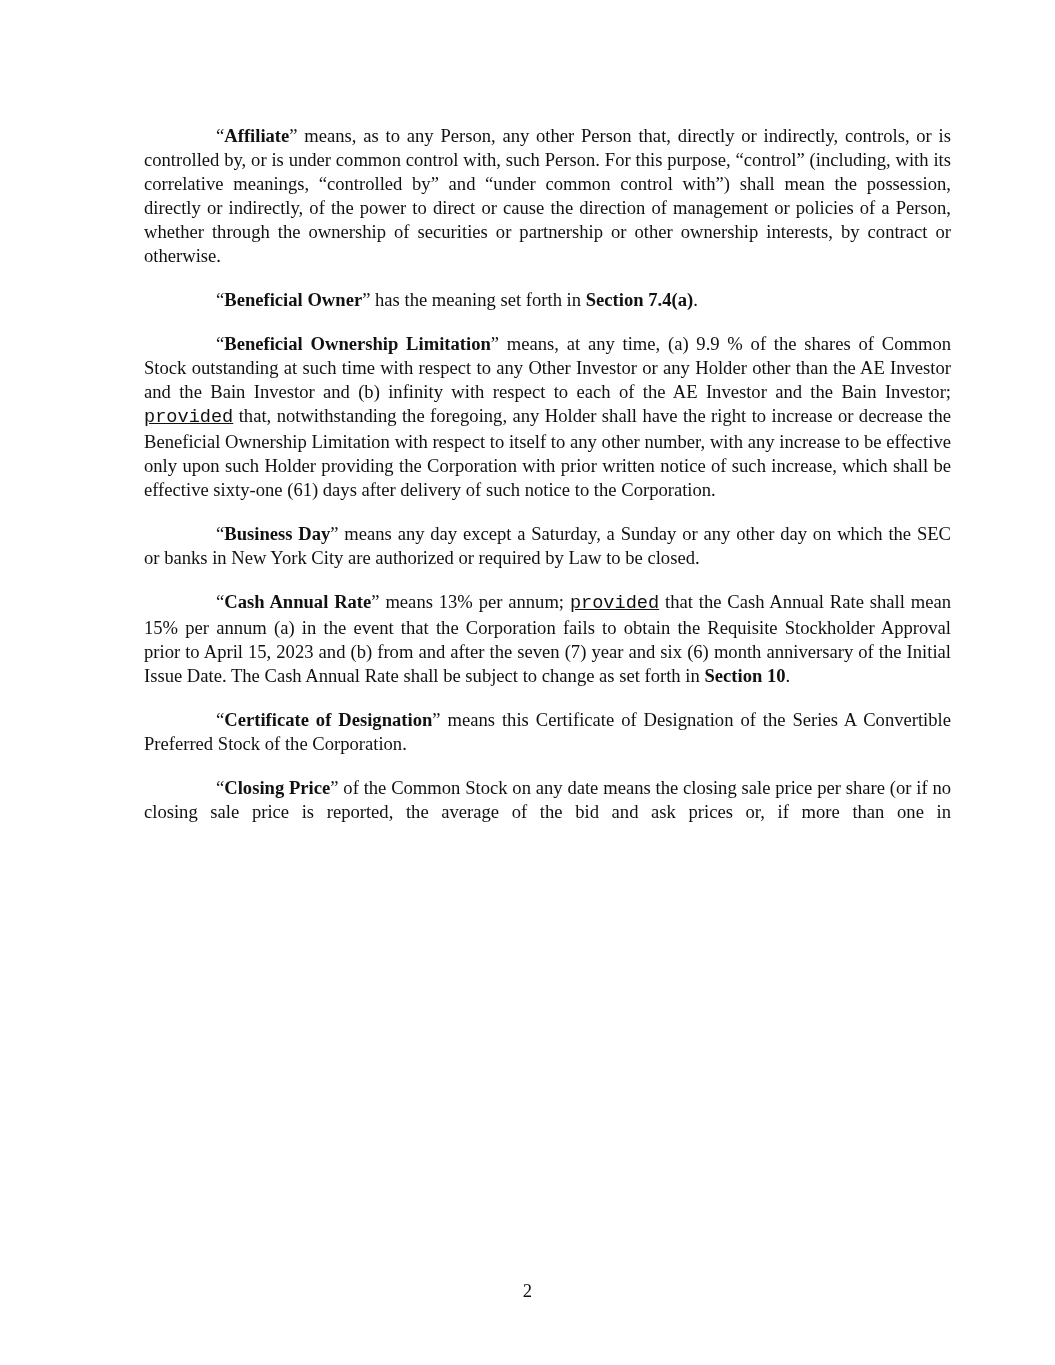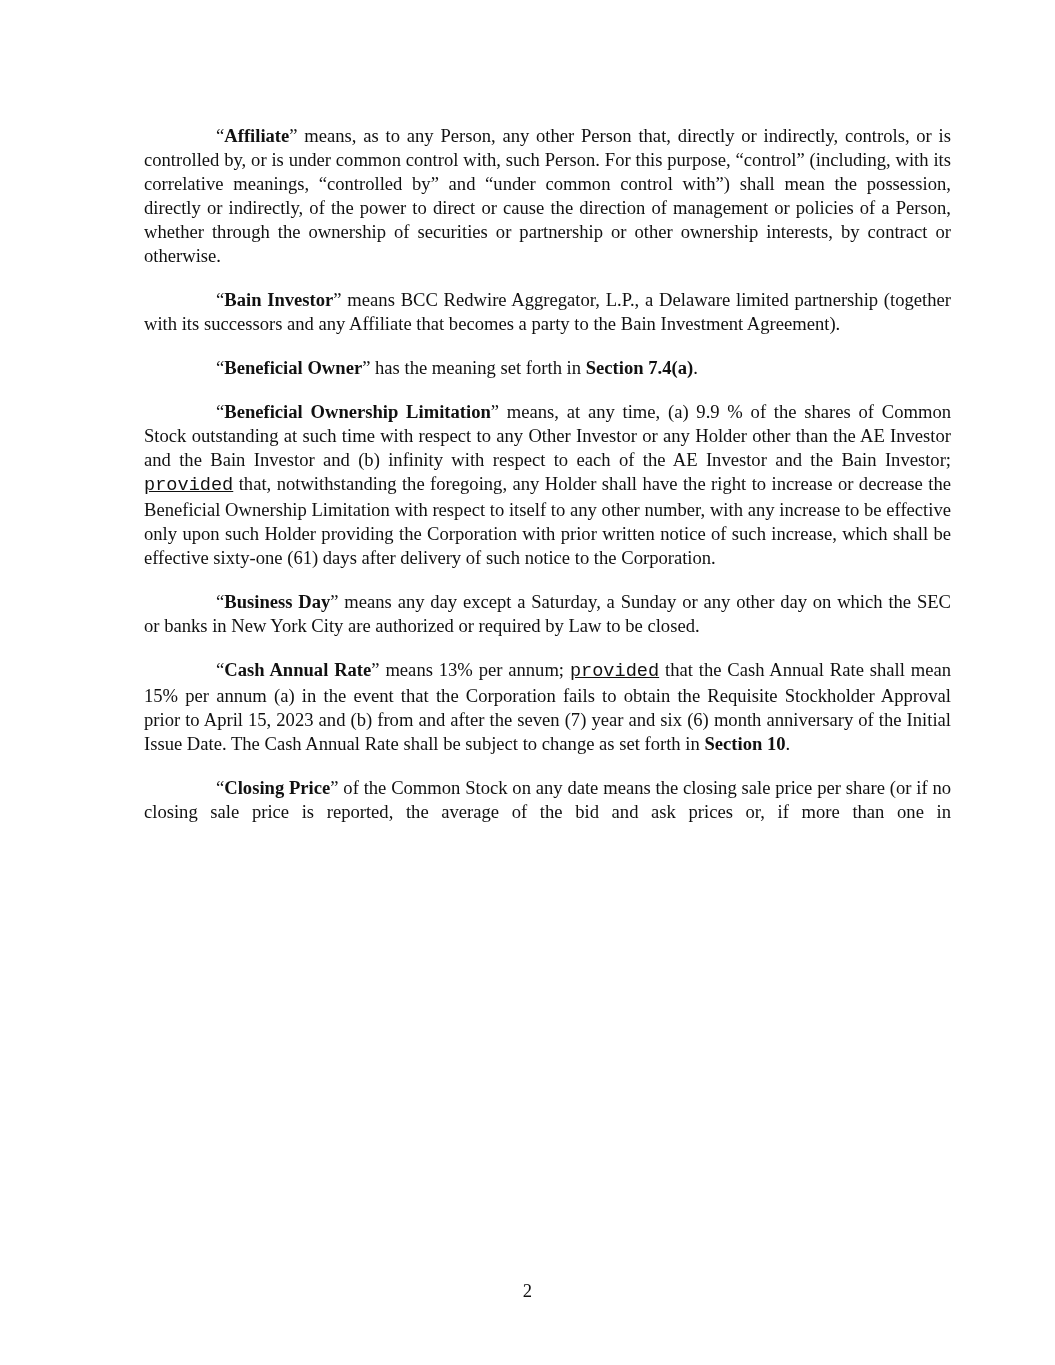--- a/index.html
+++ b/index.html
@@ -19,31 +19,31 @@
   }
 </style>
 </head>
 <body>
 
 <div class="page">
 
   <p class="para">“<span class="term">Affiliate</span><span>” means, as to any Person, any other Person that, directly or indirectly, controls, or is controlled by, or is under common control with, such Person. For this purpose, “control” (including, with its correlative meanings, “controlled by” and “under common control with”) shall mean the possession, directly or indirectly, of the power to direct or cause the direction of management or policies of a Person, whether through the ownership of securities or partnership or other ownership interests, by contract or otherwise.</span></p>
 
 
-  <p class="para">“<span class="term">Bain Investor</span><span>” means BCC Redwire Aggregator, L.P., a Delaware limited partnership (together with its successors and any Affiliate that becomes a party to the Bain Investment Agreement).</span></p>
 
   <p class="para">“<span class="term">Beneficial Owner</span><span>” has the meaning set forth in </span><span class="b">Section 7.4(a)</span><span>.</span></p>
 
   <p class="para">“<span class="term">Beneficial Ownership Limitation</span><span>” means, at any time, (a) 9.9 % of the shares of Common Stock outstanding at such time with respect to any Other Investor or any Holder other than the AE Investor and the Bain Investor and (b) infinity with respect to each of the AE Investor and the Bain Investor; </span><span class="u">provided</span><span> that, notwithstanding the foregoing, any Holder shall have the right to increase or decrease the Beneficial Ownership Limitation with respect to itself to any other number, with any increase to be effective only upon such Holder providing the Corporation with prior written notice of such increase, which shall be effective sixty-one (61) days after delivery of such notice to the Corporation.</span></p>
 
 
   <p class="para">“<span class="term">Business Day</span><span>” means any day except a Saturday, a Sunday or any other day on which the SEC or banks in New York City are authorized or required by Law to be closed.</span></p>
 
 
   <p class="para">“<span class="term">Cash Annual Rate</span><span>” means 13% per annum; </span><span class="u">provided</span><span> that the Cash Annual Rate shall mean 15% per annum (a) in the event that the Corporation fails to obtain the Requisite Stockholder Approval prior to April 15, 2023 and (b) from and after the seven (7) year and six (6) month anniversary of the Initial Issue Date. The Cash Annual Rate shall be subject to change as set forth in </span><span class="b">Section 10</span><span>.</span></p>
 
+  <p class="para">“<span class="term">Certificate of Designation</span><span>” means this Certificate of Designation of the Series A Convertible Preferred Stock of the Corporation.</span></p>
 
 
   <p class="para last">“<span class="term">Closing Price</span><span>” of the Common Stock on any date means the closing sale price per share (or if no closing sale price is reported, the average of the bid and ask prices or, if more than one in</span></p>
 
 </div>
 
 <div class="page-number">2</div>
 
 </body></html>

